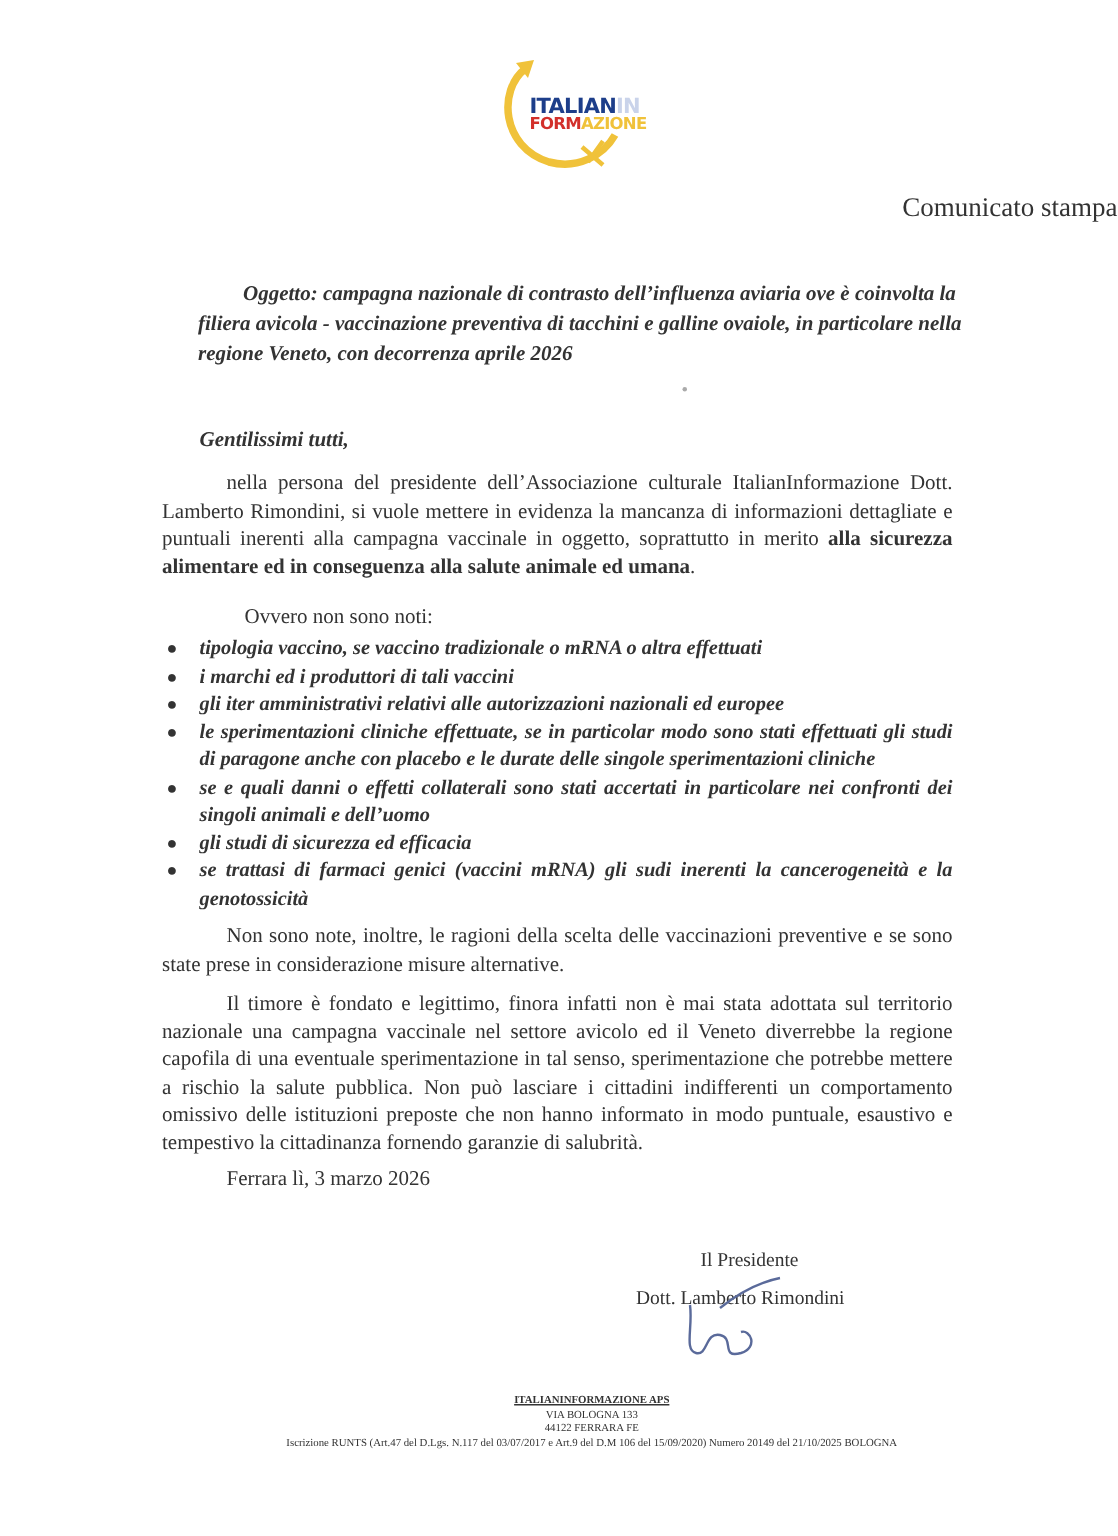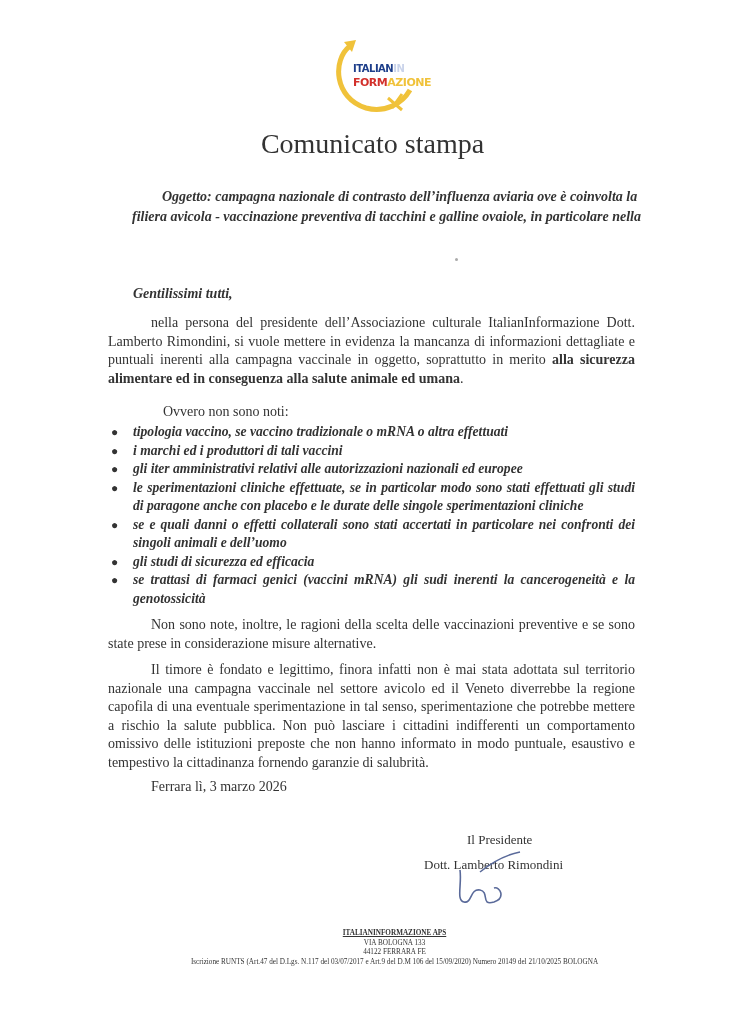--- a/index.html
+++ b/index.html
@@ -6,31 +6,31 @@
   body {
     width: 745px; height: 1024px; background: #ffffff;
     font-family: "Liberation Serif", "DejaVu Serif", serif;
     color: #2a2a2a; position: relative; overflow: hidden;
   }
   .page { position: absolute; left: 0; top: 0; width: 745px; height: 1024px; }
   .logo { position: absolute; left: 330px; top: 38px; width: 90px; height: 76px; }
   .logo svg { width: 90px; height: 76px; }
   .logo-line1 {
     position: absolute; left: 23px; top: 25px; font-family: "DejaVu Sans", sans-serif;
-    font-weight: bold; font-size: 10px; letter-spacing: -0.5px; color: #1d3e8a;
+    font-weight: bold; font-size: 14px; letter-spacing: -0.5px; color: #1d3e8a;
   }
   .logo-line1 .light { color: #c9d3ea; }
   .logo-line2 {
     position: absolute; left: 23px; top: 38px; font-family: "DejaVu Sans", sans-serif;
     font-weight: bold; font-size: 11px; letter-spacing: -0.5px; color: #d2302b;
   }
   .logo-line2 .light { color: #f0c23a; }
   .title {
-    position: absolute; left: 0; width: 745px; top: 128px; text-align: center;
-    font-size: 28px; color: #333;
+    position: absolute; left: 0; width: 745px; top: 128px; text-align: right;
+    font-size: 18px; color: #333;
   }
   .subject {
     position: absolute; left: 132px; top: 187px; width: 510px;
     font-style: italic; font-weight: bold; font-size: 14px; line-height: 20px; color: #333;
   }
   .subject .ind { padding-left: 30px; }
   .greeting {
     position: absolute; left: 133px; top: 286px;
     font-style: italic; font-weight: bold; font-size: 14px; color: #333; text-align: right;
   }
@@ -82,20 +82,21 @@
     </svg>
     <div class="logo-line1"><span>ITALIAN</span><span class="light">IN</span></div>
     <div class="logo-line2"><span>FORM</span><span class="light">AZIONE</span></div>
   </div>
 
   <div class="title">Comunicato stampa</div>
 
   <div class="subject">
     <div class="ind">Oggetto: campagna nazionale di contrasto dell’influenza aviaria ove è coinvolta la</div>
     <div>filiera avicola - vaccinazione preventiva di tacchini e galline ovaiole, in particolare nella</div>
+    <div>regione Veneto, con decorrenza aprile 2026</div>
   </div>
 
   <div class="mark"></div>
 
   <div class="greeting">Gentilissimi tutti,</div>
 
   <div class="para p1"><span class="first"></span><span>nella persona del presidente dell’Associazione culturale ItalianInformazione Dott. Lamberto Rimondini, si vuole mettere in evidenza la mancanza di informazioni dettagliate e puntuali inerenti alla campagna vaccinale in oggetto, soprattutto in merito </span><b>alla sicurezza alimentare ed in conseguenza alla salute animale ed umana</b><span>.</span></div>
 
   <div class="para p2">Ovvero non sono noti:</div>
 

